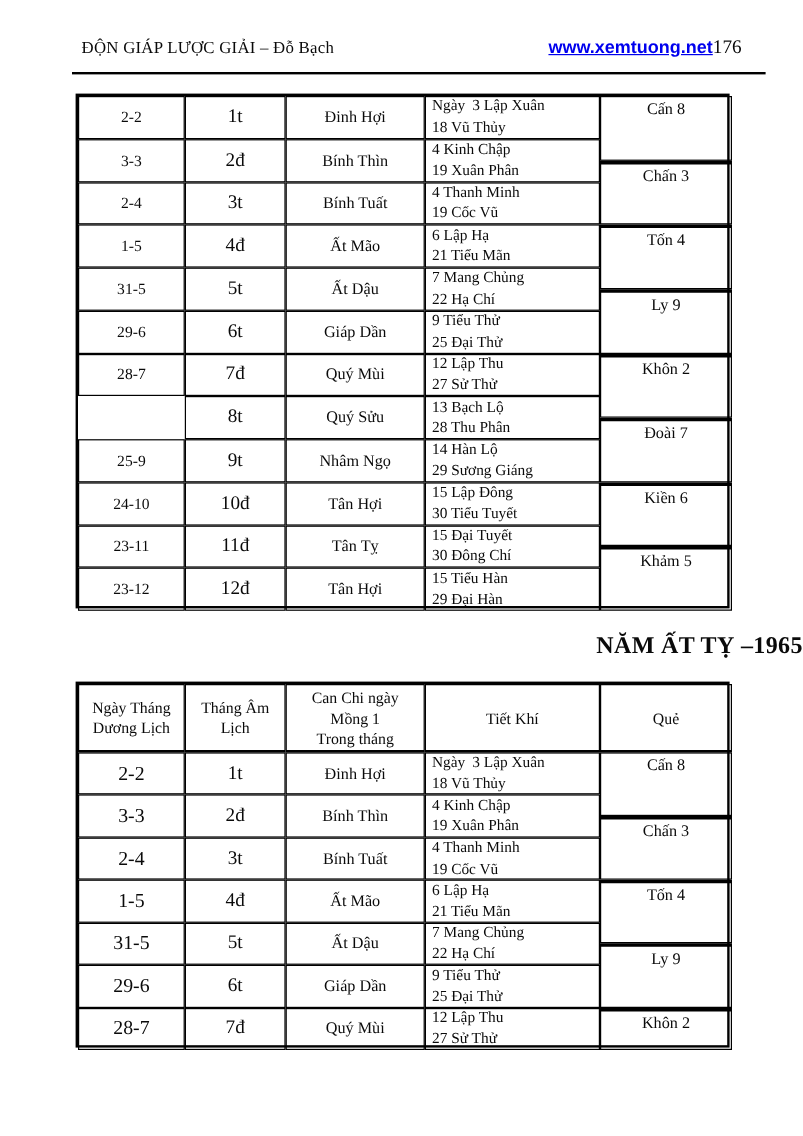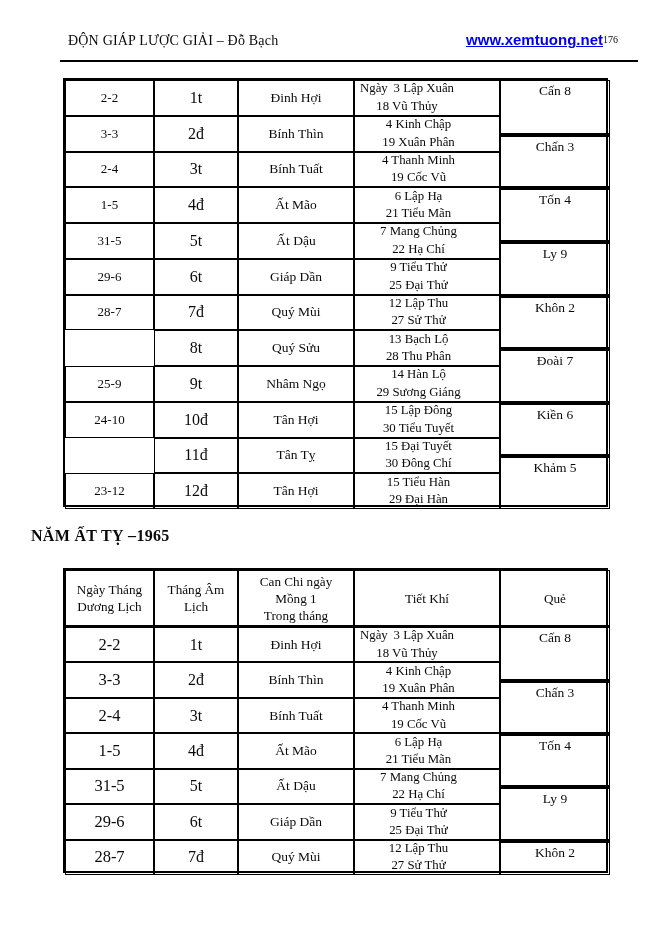--- a/index.html
+++ b/index.html
@@ -2,23 +2,23 @@
 <html><head>
 <meta charset="utf-8">
 <style>
   * { box-sizing: border-box; margin: 0; padding: 0; }
   html,body { width: 669px; height: 947px; background: #ffffff; overflow: hidden; }
   body { position: relative; font-family: "Liberation Serif", "DejaVu Serif", serif; color: #0a0a0a; }
 
   
   .pagehead { position: absolute; left: 68px; right: 51px; top: 31px; display: flex; justify-content: space-between; align-items: baseline; }
   .doc-title { font-size: 14px; letter-spacing: 0.2px; }
-  .head-right { display: flex; align-items: center; }
+  .head-right { display: flex; align-items: flex-start; }
   .site-link { font-family: "Liberation Sans", "DejaVu Sans", sans-serif; font-weight: 700; font-size: 15px; color: #0000ee; text-decoration: underline; }
-  .page-num { font-size: 10px; color: #0a0a0a; }
+  .page-num { font-size: 16px; color: #0a0a0a; }
   .head-rule { position: absolute; left: 60px; top: 60px; width: 578px; height: 2px; background: #000; }
 
   
   .cal { position: absolute; left: 63px; width: 545px; display: grid; grid-template-columns: 89px 84px 116px 146px 110px; border: 2px solid #000; background: #fff; }
   .cal1 { top: 78px; height: 429px; grid-template-rows: repeat(24, 17.875px); }
   .cal2 { top: 568px; height: 305px; grid-template-rows: 57px repeat(14, 17.72px); }
 
   .cell { border: 1px solid #000; display: flex; align-items: center; justify-content: center; overflow: hidden; }
   .c1 { grid-column: 1; } .c2 { grid-column: 2; } .c3 { grid-column: 3; } .c4 { grid-column: 4; } .c5 { grid-column: 5; }
 
@@ -31,31 +31,31 @@
   .hr{grid-row:1}
   .s1{grid-row:2/4}.s2{grid-row:4/6}.s3{grid-row:6/8}.s4{grid-row:8/10}.s5{grid-row:10/12}.s6{grid-row:12/14}.s7{grid-row:14/16}
   .p1{grid-row:2/5}.p2{grid-row:5/8}.p3{grid-row:8/11}.p4{grid-row:11/14}.p5{grid-row:14/16}
 
   .date1 { font-size: 13px; }
   .date2 { font-size: 16.5px; }
   .month { font-size: 16px; }
   .canchi { font-size: 13.5px; }
 
   .tk { flex-direction: column; justify-content: center; align-items: stretch; font-size: 12.8px; padding: 0 22px 0 5px; }
-  .tk .ln { display: flex; justify-content: center; line-height: 17.4px; white-space: nowrap; }
+  .tk .ln { display: flex; justify-content: space-between; line-height: 17.4px; white-space: nowrap; }
   .tk .tkp { margin-right: auto; }
   .tk-first { padding-right: 45px; }
 
   .que { font-size: 13.5px; align-items: flex-start; padding-top: 2px; }
   .qsep { border-top-width: 3px; }
 
   .th { font-size: 13.2px; line-height: 17px; text-align: center; white-space: pre-line; }
   .hb { border-bottom-width: 2px; }
 
-  .year-title { position: absolute; left: 31px; right: 0; top: 527px; text-align: left; font-weight: 700; font-size: 16px; letter-spacing: 0.3px; }
+  .year-title { position: absolute; left: 31px; right: 0; top: 527px; text-align: right; font-weight: 700; font-size: 20px; letter-spacing: 0.3px; }
 </style>
 </head>
 <body>
 
 <div class="pagehead">
   <span class="doc-title">ĐỘN GIÁP LƯỢC GIẢI – Đỗ Bạch</span>
   <span class="head-right">
     <a class="site-link" href="#">www.xemtuong.net</a>
     <span class="page-num">176</span>
   </span>
@@ -166,20 +166,21 @@
   <div class="cell c2 r10 month">10đ</div>
   <div class="cell c3 r10 canchi">Tân Hợi</div>
   <div class="cell c4 r10 tk">
     <div class="ln">
         <span>15 Lập Đông</span>
       </div>
     <div class="ln">
         <span>30 Tiểu Tuyết</span>
       </div>
   </div>
+  <div class="cell c1 r11 date1">23-11</div>
   <div class="cell c2 r11 month">11đ</div>
   <div class="cell c3 r11 canchi">Tân Tỵ</div>
   <div class="cell c4 r11 tk">
     <div class="ln">
         <span>15 Đại Tuyết</span>
       </div>
     <div class="ln">
         <span>30 Đông Chí</span>
       </div>
   </div>

